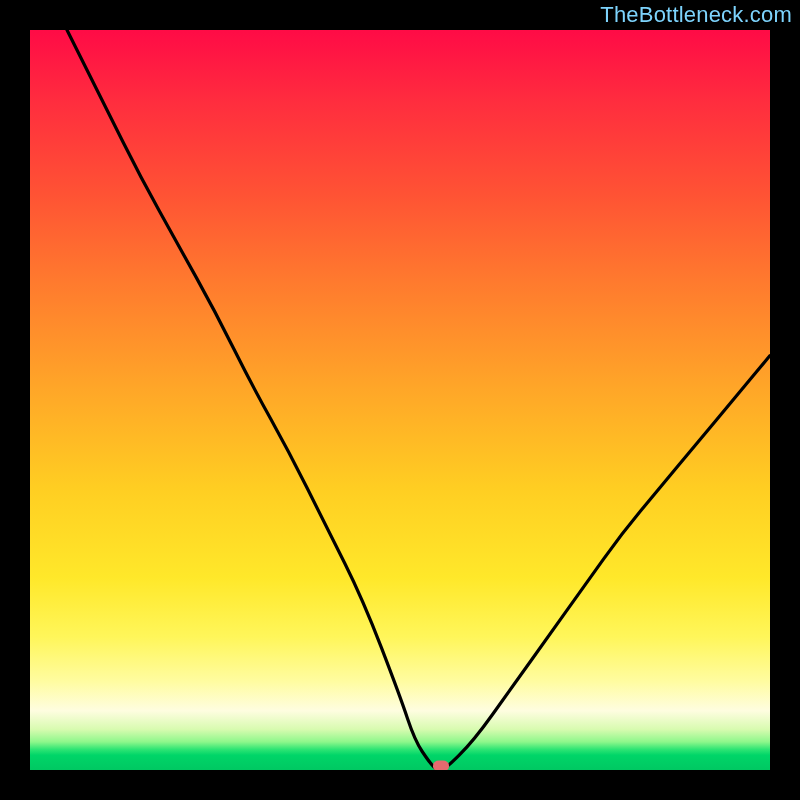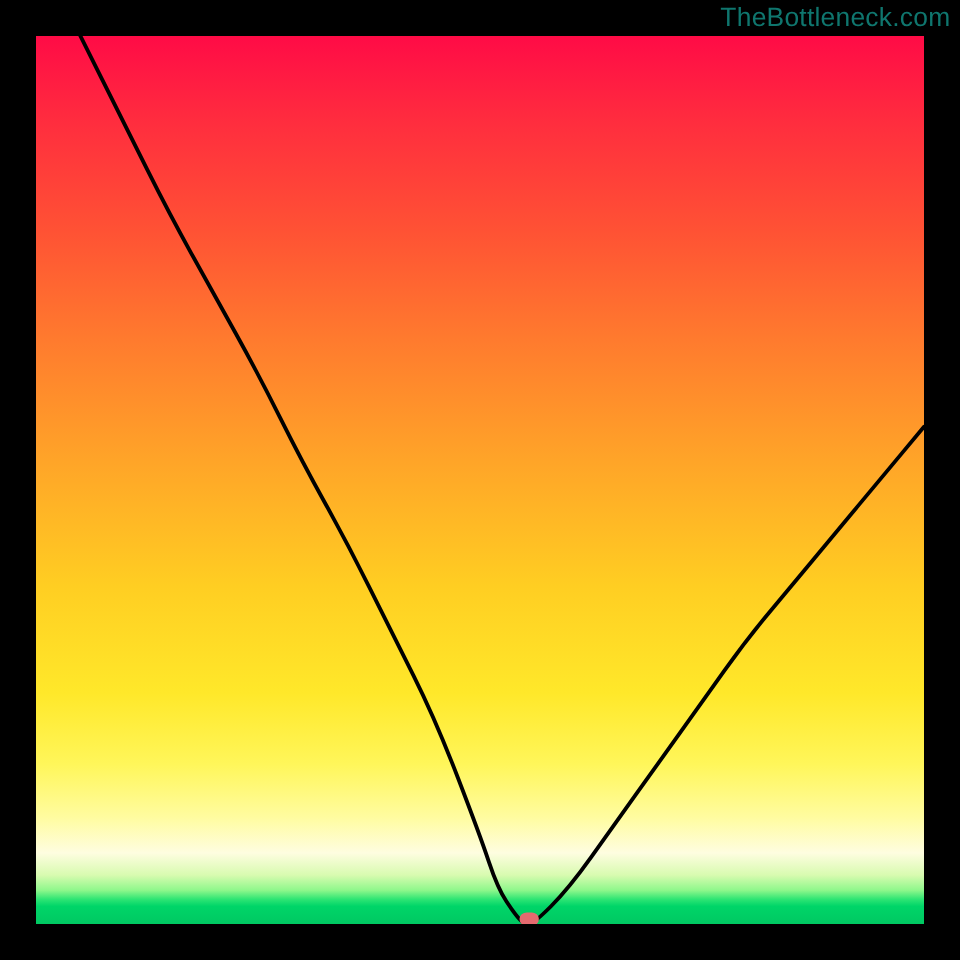--- a/index.html
+++ b/index.html
@@ -14,21 +14,21 @@
   .frame {
     position: relative;
     width: 800px;
     height: 800px;
     background: #000;
   }
   .watermark {
     position: absolute;
     top: 2px;
     right: 8px;
-    color: #0f766e;
+    color: #7dd3fc;
     font-size: 22px;
     font-weight: 500;
     letter-spacing: 0.2px;
     z-index: 5;
   }
   .plot-area {
     position: absolute;
     left: 30px;
     top: 30px;
     width: 740px;

